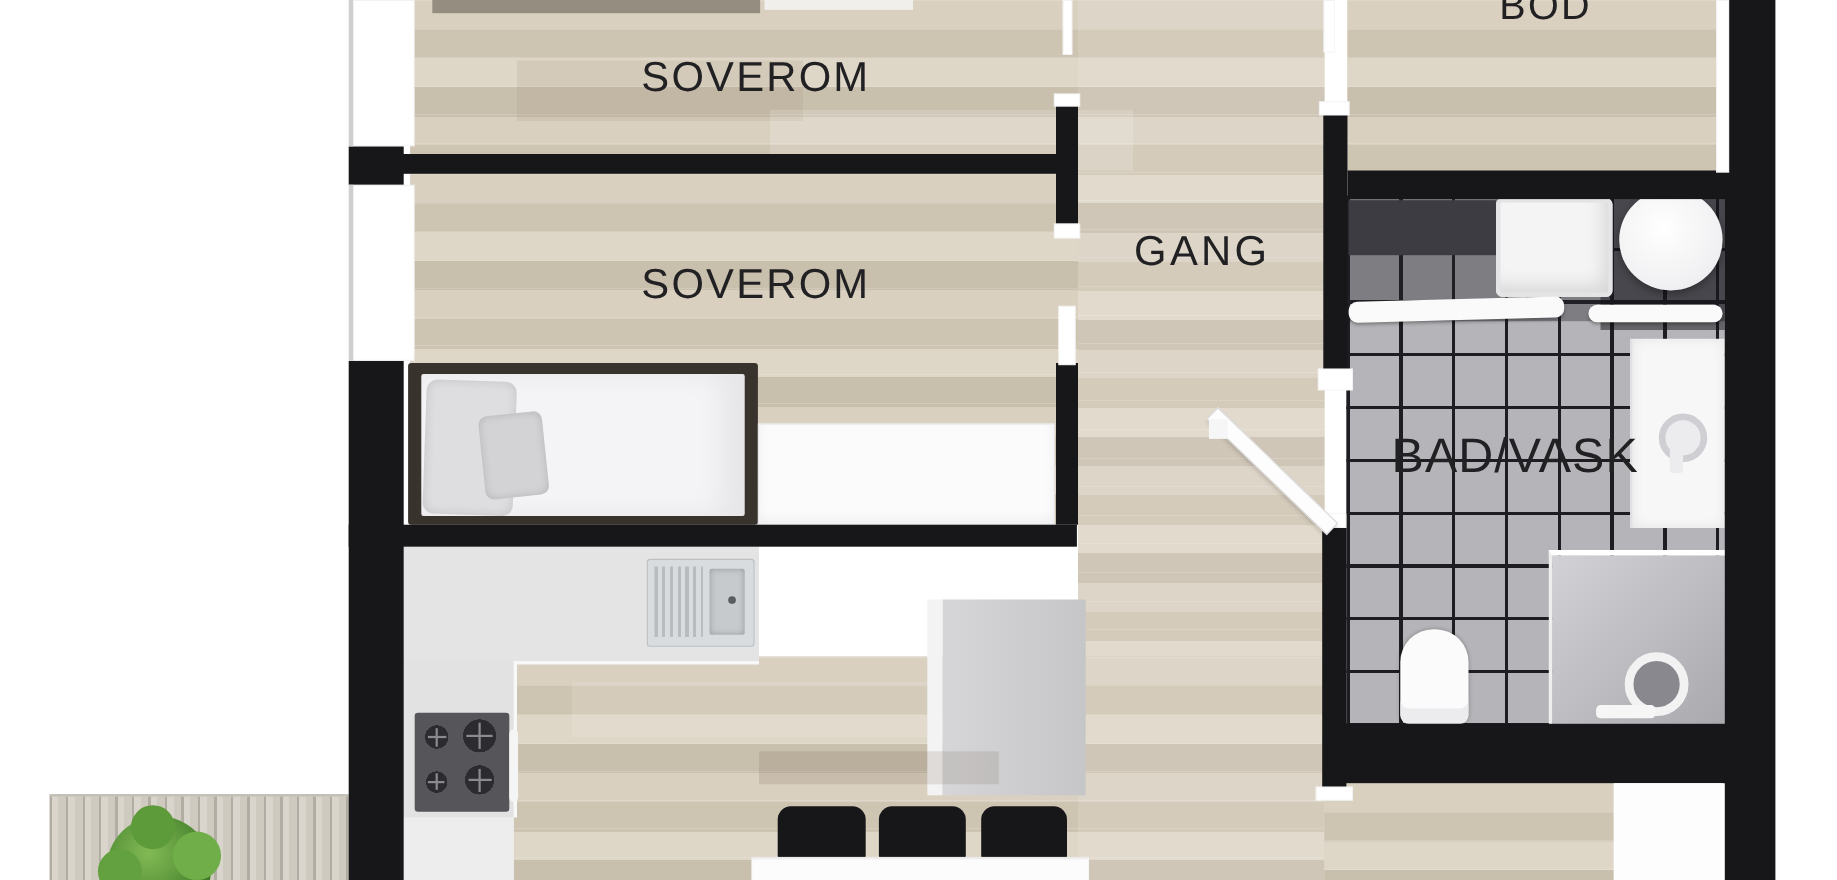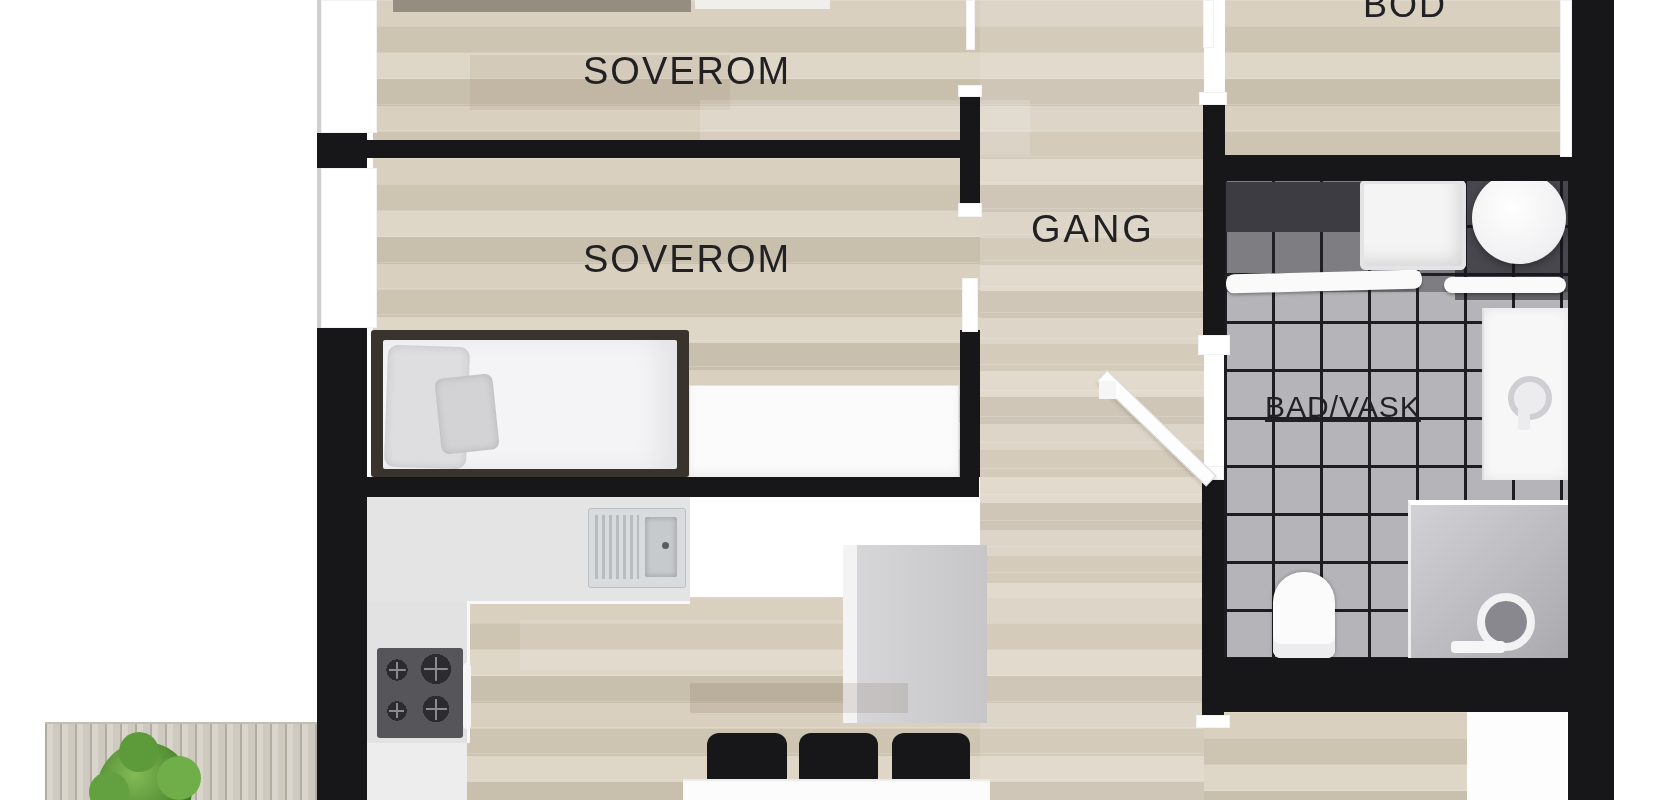--- a/index.html
+++ b/index.html
@@ -124,15 +124,15 @@
   <div class="abs sill" style="left:1203px;top:0;width:11px;height:48px;"></div>
   <div class="abs" style="left:1467px;top:712px;width:99px;height:88px;background:#fdfdfd;"></div>
 
   <div class="abs" style="left:1102px;top:368px;width:150px;height:13px;background:#fdfdfd;border:1px solid #d8d8d8;transform:rotate(44deg);transform-origin:left center;box-shadow:2px 2px 4px rgba(0,0,0,0.15);"></div>
   <div class="abs" style="left:1099px;top:381px;width:17px;height:18px;background:#f6f6f6;"></div>
 
   <div class="label" style="left:583px;top:50px;font-size:38px;letter-spacing:2px;">SOVEROM</div>
   <div class="label" style="left:583px;top:238px;font-size:38px;letter-spacing:2px;">SOVEROM</div>
   <div class="label" style="left:1031px;top:176px;font-size:38px;letter-spacing:3px;margin-top:32px;">GANG</div>
   <div class="label" style="left:1363px;top:-16px;font-size:36px;letter-spacing:2px;">BOD</div>
-  <div class="label" style="left:1265px;top:390px;font-size:30px;letter-spacing:1px;text-decoration:underline;">BAD/VASK</div>
+  <div class="label" style="left:1265px;top:390px;font-size:44px;letter-spacing:1px;">BAD/VASK</div>
 
 </div>
 
 </body></html>

